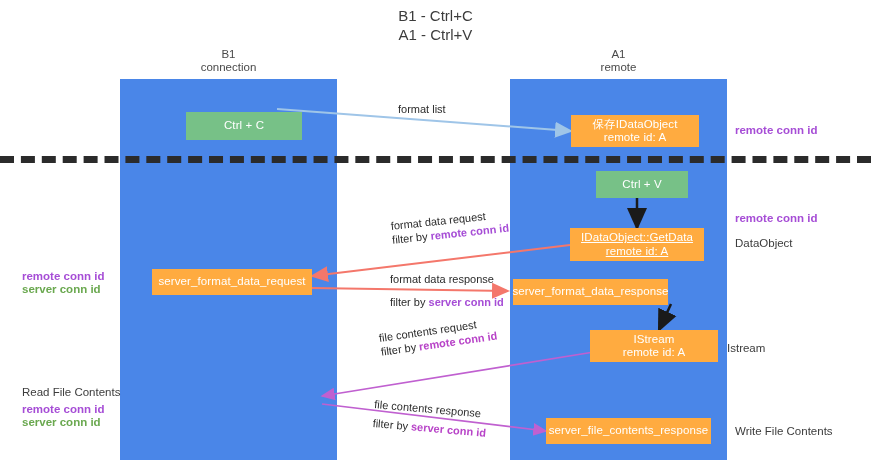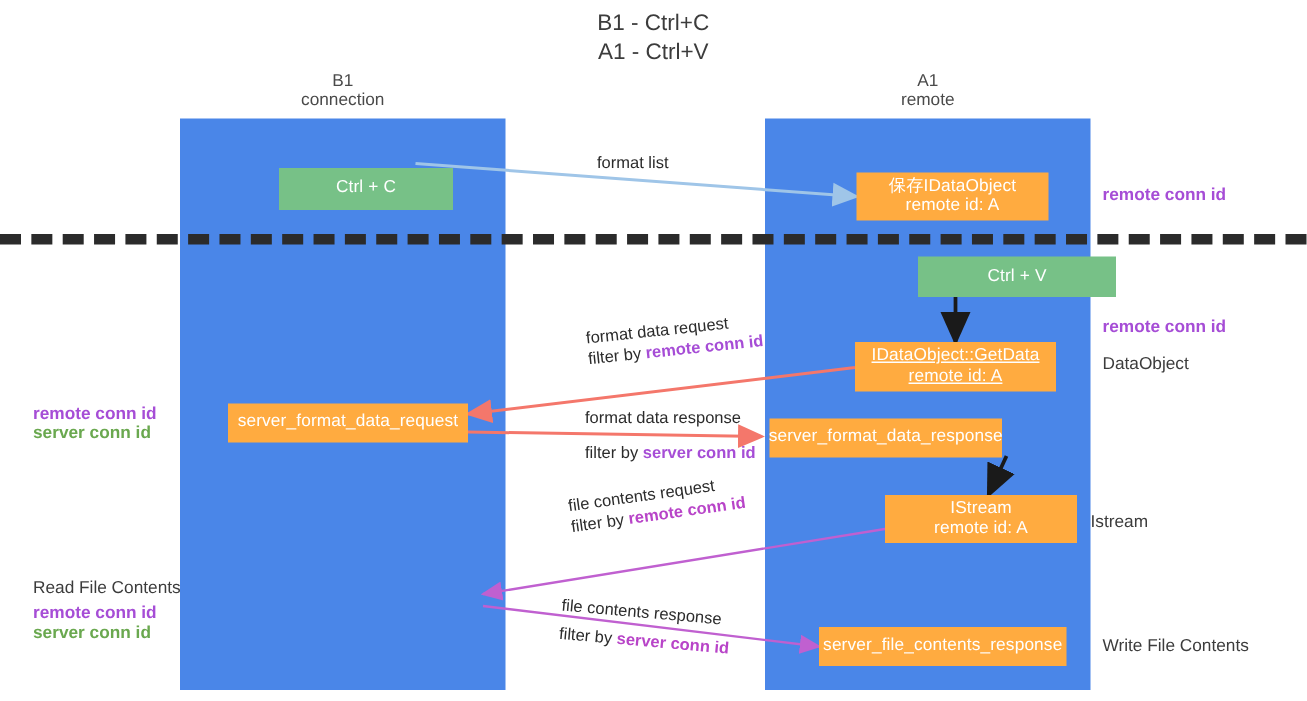--- a/index.html
+++ b/index.html
@@ -115,21 +115,21 @@
 
   <div class="abs divider"></div>
 
   <div class="abs box green" style="left:161px;top:112px;width:116px;height:28px;margin-left:25px;">Ctrl + C</div>
 
   <div class="abs box orange" style="left:571px;top:115px;width:128px;height:32px;">保存IDataObject
 remote id: A</div>
 
   <div class="abs lbl lbl-purple" style="left:735px;top:123px;">remote conn id</div>
 
-  <div class="abs box green" style="left:612px;top:171px;width:132px;height:27px;">Ctrl + V</div>
+  <div class="abs box green" style="left:596px;top:171px;width:92px;height:27px;">Ctrl + V</div>
 
   <div class="abs box orange" style="left:570px;top:228px;width:134px;height:33px;text-decoration:underline;">IDataObject::GetData
 remote id: A</div>
 
   <div class="abs lbl lbl-purple" style="left:735px;top:211px;">remote conn id</div>
   <div class="abs lbl lbl-black" style="left:735px;top:236px;">DataObject</div>
 
   <div class="abs box orange" style="left:152px;top:269px;width:160px;height:26px;">server_format_data_request</div>
 
   <div class="abs box orange" style="left:513px;top:279px;width:155px;height:26px;">server_format_data_response</div>

